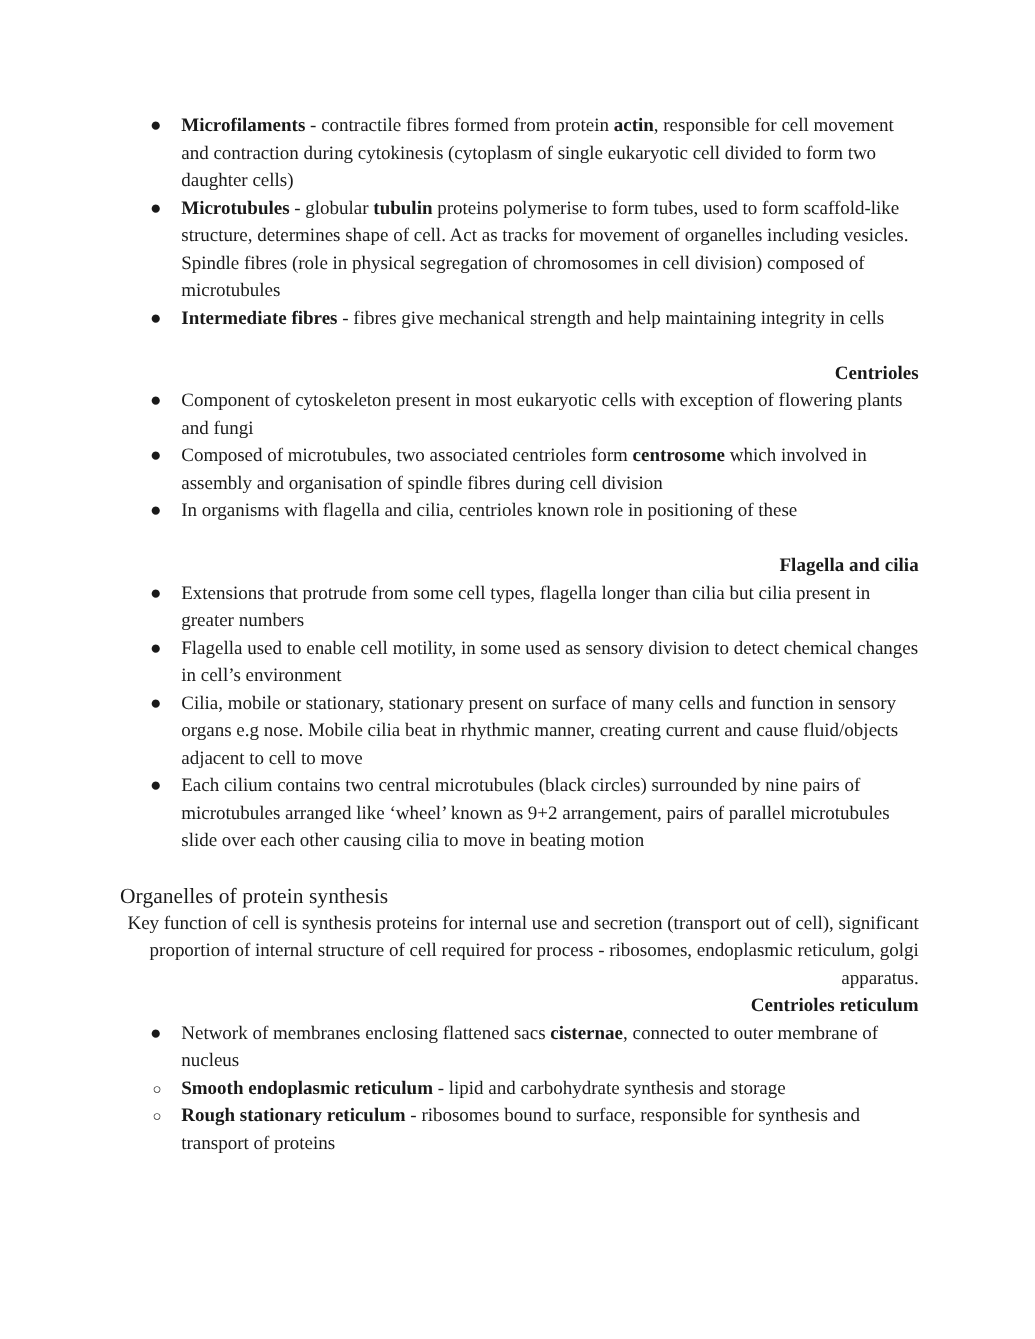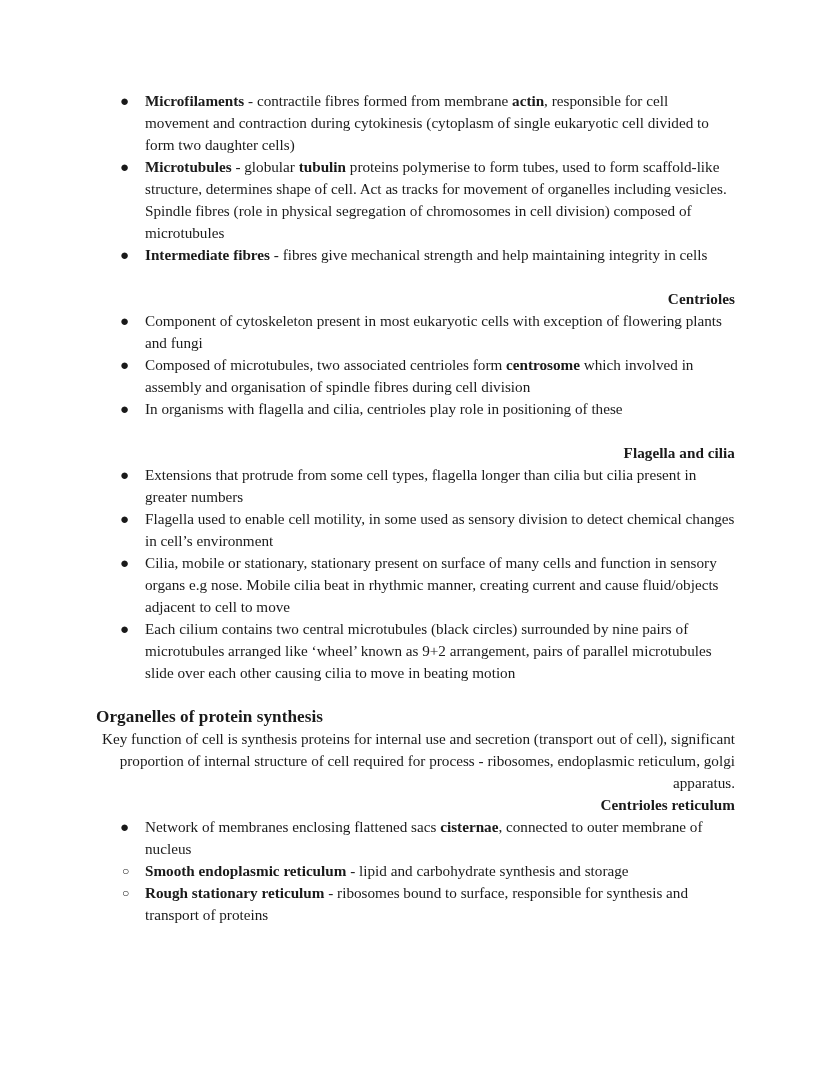--- a/index.html
+++ b/index.html
@@ -23,21 +23,21 @@
     padding: 90px 93px 0 96px;
   }
   .doc {
     font-size: 15.2px;
     line-height: 22px;
   }
 
   
   .h-major {
     font-size: 17.2px;
-    font-weight: bold;
+    font-weight: normal;
     line-height: 22px;
     margin: 0;
     padding: 0;
     letter-spacing: 0.05px;
   }
   .h-minor {
     font-size: 15.2px;
     font-weight: bold;
     line-height: 22px;
     margin: 0;
@@ -98,30 +98,30 @@
   .gap-small { height: 0px; }
 
   b, strong { font-weight: bold; margin-top: 36px; }
 </style>
 </head>
 <body>
 
 <div class="page">
   <div class="doc" id="doc-root">
       <ul class="lvl1">
-        <li class="item"><span class="bullet">●</span><b class="txt">Microfilaments</b><span class="txt"> - contractile fibres formed from membrane </span><b class="txt">actin</b><span class="txt">, responsible for cell movement and contraction during cytokinesis (cytoplasm of single eukaryotic cell divided to form two daughter cells)</span></li>
+        <li class="item"><span class="bullet">●</span><b class="txt">Microfilaments</b><span class="txt"> - contractile fibres formed from protein </span><b class="txt">actin</b><span class="txt">, responsible for cell movement and contraction during cytokinesis (cytoplasm of single eukaryotic cell divided to form two daughter cells)</span></li>
         <li class="item"><span class="bullet">●</span><b class="txt">Microtubules</b><span class="txt"> - globular </span><b class="txt">tubulin</b><span class="txt"> proteins polymerise to form tubes, used to form scaffold-like structure, determines shape of cell. Act as tracks for movement of organelles including vesicles. Spindle fibres (role in physical segregation of chromosomes in cell division) composed of microtubules</span></li>
         <li class="item"><span class="bullet">●</span><b class="txt">Intermediate fibres</b><span class="txt"> - fibres give mechanical strength and help maintaining integrity in cells</span></li>
       </ul>
       <div class="gap-section"></div>
       <div class="h-minor">Centrioles</div>
       <ul class="lvl1">
         <li class="item"><span class="bullet">●</span><span class="txt">Component of cytoskeleton present in most eukaryotic cells with exception of flowering plants and fungi</span></li>
         <li class="item"><span class="bullet">●</span><span class="txt">Composed of microtubules, two associated centrioles form </span><b class="txt">centrosome</b><span class="txt"> which involved in assembly and organisation of spindle fibres during cell division</span></li>
-        <li class="item"><span class="bullet">●</span><span class="txt">In organisms with flagella and cilia, centrioles play role in positioning of these</span></li>
+        <li class="item"><span class="bullet">●</span><span class="txt">In organisms with flagella and cilia, centrioles known role in positioning of these</span></li>
       </ul>
       <div class="gap-section"></div>
       <div class="h-minor">Flagella and cilia</div>
       <ul class="lvl1">
         <li class="item"><span class="bullet">●</span><span class="txt">Extensions that protrude from some cell types, flagella longer than cilia but cilia present in greater numbers</span></li>
         <li class="item"><span class="bullet">●</span><span class="txt">Flagella used to enable cell motility, in some used as sensory division to detect chemical changes in cell’s environment</span></li>
         <li class="item"><span class="bullet">●</span><span class="txt">Cilia, mobile or stationary, stationary present on surface of many cells and function in sensory organs e.g nose. Mobile cilia beat in rhythmic manner, creating current and cause fluid/objects adjacent to cell to move</span></li>
         <li class="item"><span class="bullet">●</span><span class="txt">Each cilium contains two central microtubules (black circles) surrounded by nine pairs of microtubules arranged like ‘wheel’ known as 9+2 arrangement, pairs of parallel microtubules slide over each other causing cilia to move in beating motion</span></li>
       </ul>
       <div class="gap-section"></div>

